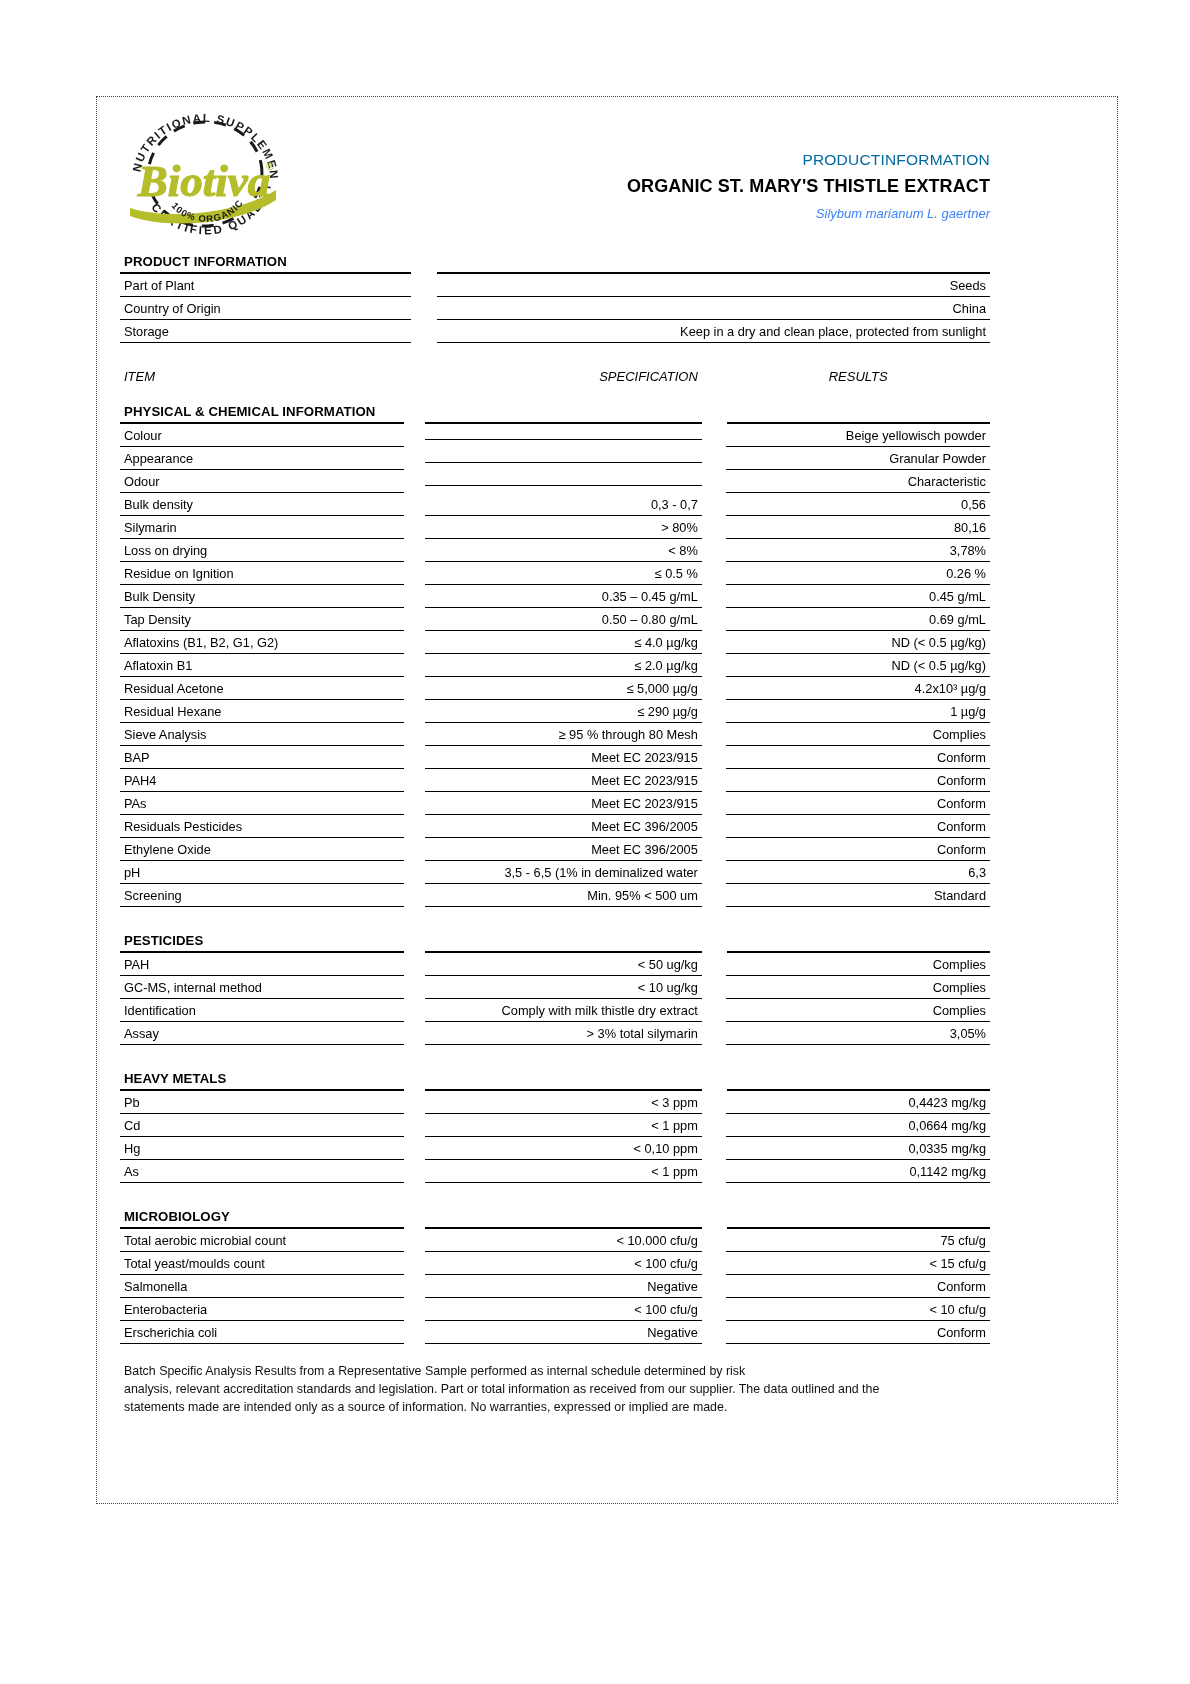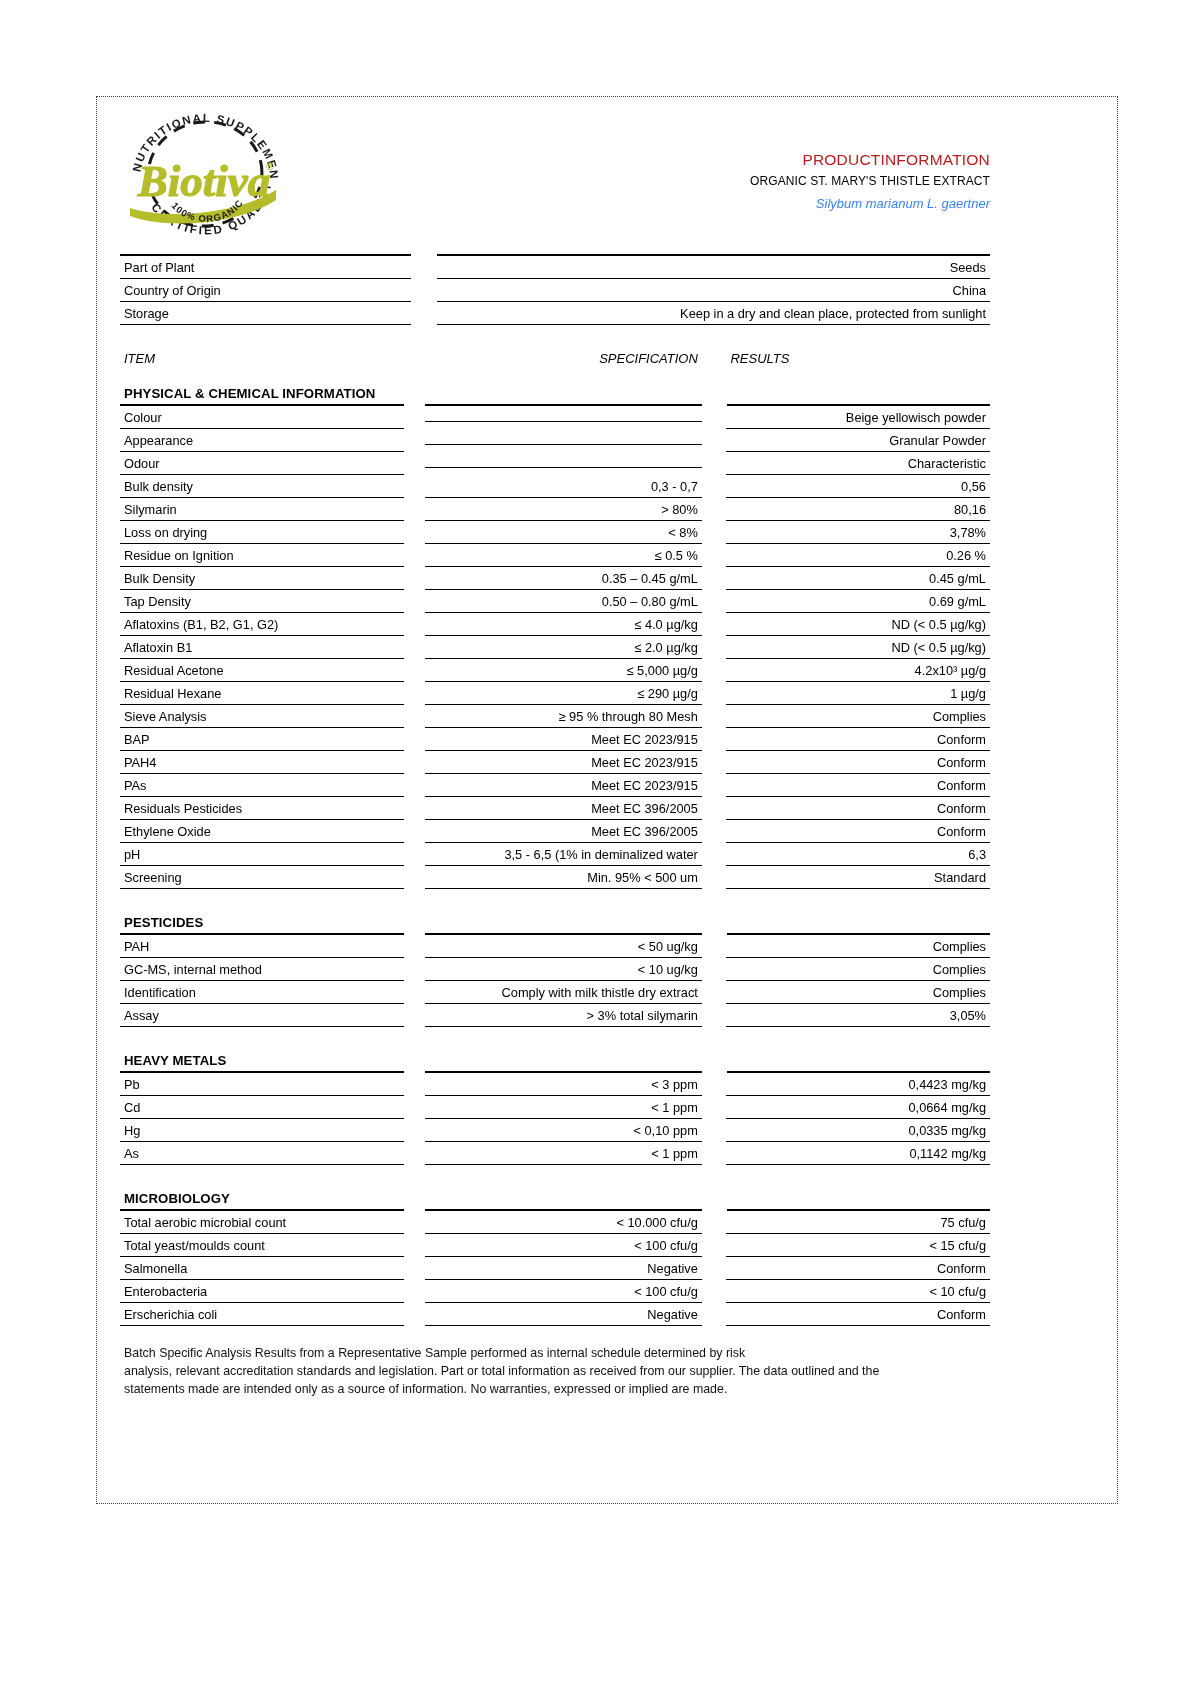--- a/index.html
+++ b/index.html
@@ -52,26 +52,26 @@
   .logo-wrap svg { display:block; }
 
   .header-titles {
     text-align: right;
     padding-top: 44px;
     flex: 1 1 auto;
   }
   .title-product-info {
     font-size: 15.5px;
     letter-spacing: .2px;
-    color: #b91c1c;
+    color: #0369a1;
     line-height: 1.5;
   }
   .title-main {
-    font-size: 12px;
-    font-weight: normal;
+    font-size: 18px;
+    font-weight: bold;
     line-height: 1.7;
     letter-spacing: .1px;
   }
   .title-latin {
     font-size: 13px;
     font-style: italic;
     line-height: 1.9;
     color: #3b82f6;
   }
 
@@ -135,21 +135,21 @@
   .colhead {
     display: flex;
     width: 100%;
     font-size: 13px;
     font-style: italic;
     padding: 0 0 2px 0;
   }
   .colhead .h { box-sizing: border-box; padding: 0 2px 0 4px; }
   .colhead .h.item   { width: 300px; text-align: left; }
   .colhead .h.spec   { width: 292px; text-align: right; padding-right: 4px; }
-  .colhead .h.result { width: 278px; text-align: left; padding-right: 4px; }
+  .colhead .h.result { width: 278px; text-align: center; padding-right: 4px; }
   .colhead .sp  { width: 22px; }
   .colhead .sp2 { width: 26px; }
 
   
   .footer {
     margin-top: 18px;
     font-size: 12.4px;
     line-height: 18px;
     padding-left: 4px;
     white-space: pre-line;
@@ -194,20 +194,21 @@
     </div>
 
     <div class="header-titles">
       <div class="title-product-info">PRODUCTINFORMATION</div>
       <div class="title-main">ORGANIC ST. MARY'S THISTLE EXTRACT</div>
       <div class="title-latin">Silybum marianum L. gaertner</div>
     </div>
   </div>
 
   <div>
+    <div class="section-title">PRODUCT INFORMATION</div>
     <div class="rule-head">
       <div class="r item"></div>
         <div class="sp2"></div>
         <div class="r val2"></div>
     </div>
     <div class="rowgrid">
         <div class="row">
           <div class="cell cell-item2">Part of Plant</div>
           <div class="spacer-xs"></div>
           <div class="cell cell-val2">Seeds</div>

